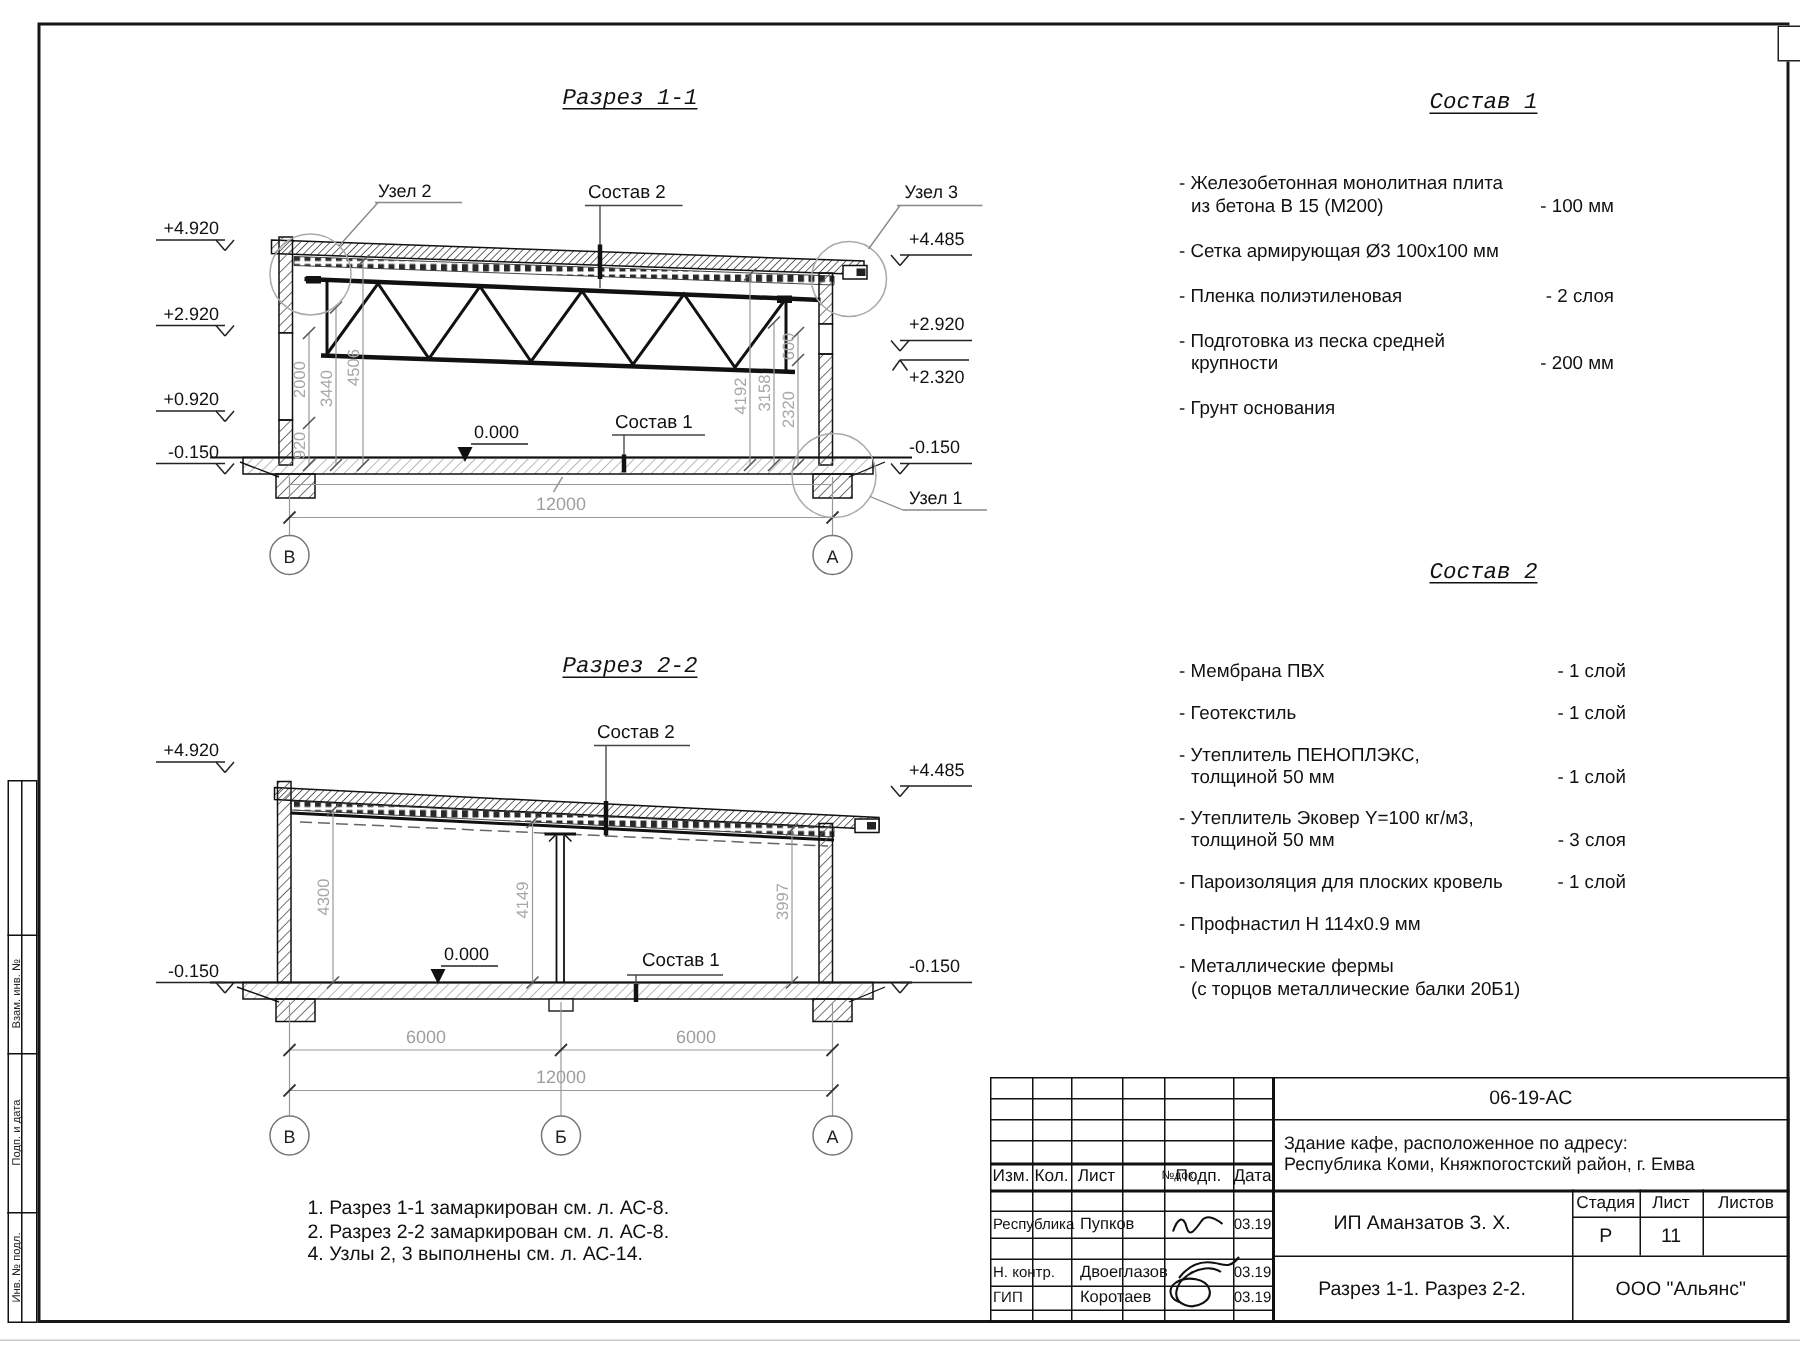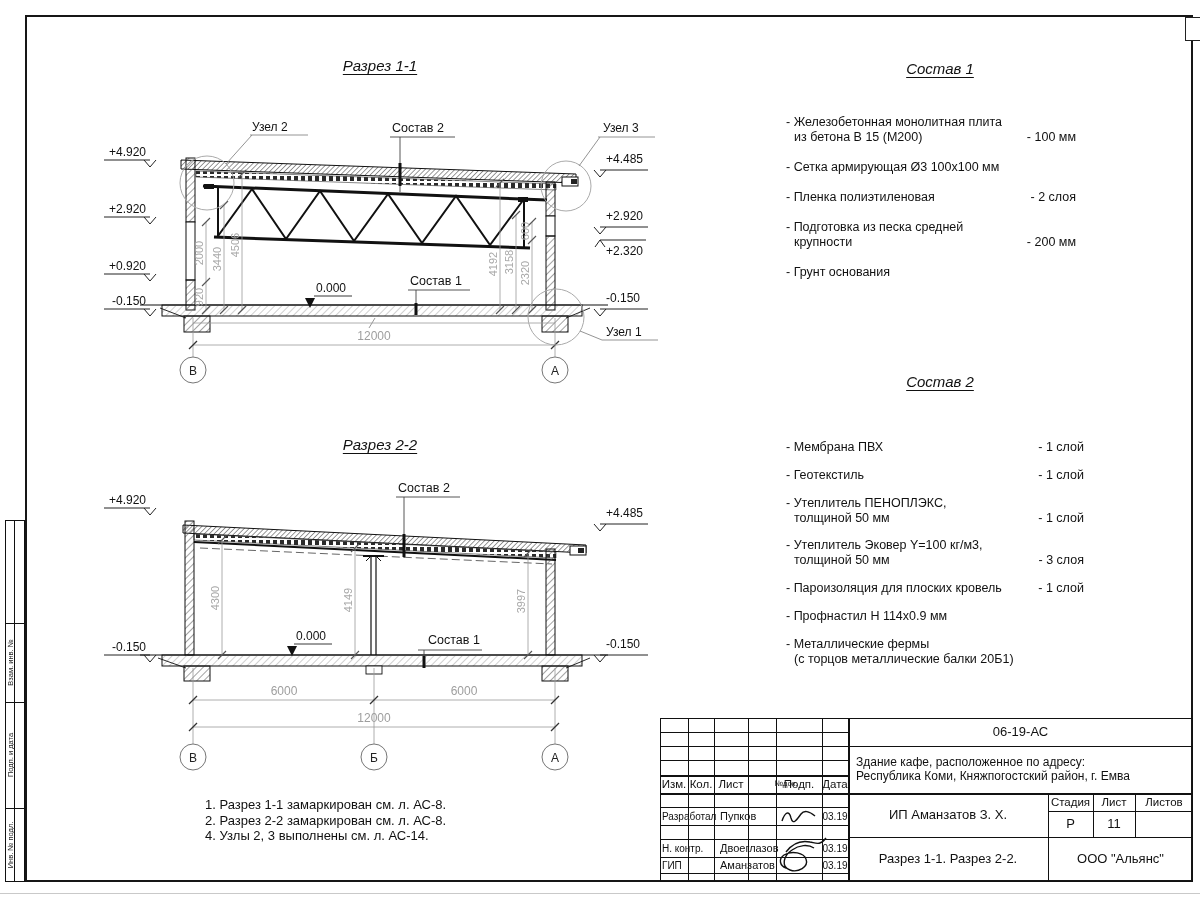--- a/index.html
+++ b/index.html
@@ -1,20 +1,20 @@
 <!DOCTYPE html>
 <html><head>
 <meta charset="utf-8">
 <style>
   html,body{margin:0;padding:0;}
   body{width:1200px;height:900px;background:#fff;position:relative;overflow:hidden;
        font-family:"Liberation Sans",sans-serif;color:#111;}
   .abs{position:absolute;}
   [data-bind]:empty{display:none;}
-  .heading{font-style:italic;font-size:15px;text-align:center;text-decoration:underline;text-underline-offset:3px;}
+  .heading{font-style:italic;font-size:15px;text-align:right;text-decoration:underline;text-underline-offset:3px;font-family:Liberation Mono, monospace;}
   .spec{font-size:12.5px;line-height:15px;}
   .spec-item{position:relative;margin-bottom:15px;}
   .spec-item .l2{padding-left:8px;}
   .spec-item .val{position:absolute;right:0;bottom:0;padding-left:0;}
   .notes{font-size:13px;line-height:15.5px;}
   .frame{border:2px solid #161616;box-sizing:border-box;}
   .tline{background:#111;}
   .tcell{position:absolute;display:flex;align-items:center;justify-content:center;text-align:left;line-height:1.1;}
   .rot{position:absolute;transform-origin:0 0;transform:rotate(-90deg) translateX(-100%);
        font-size:7.5px;color:#222;text-align:center;height:9px;line-height:9px;}
@@ -431,30 +431,30 @@
   <div class="tline abs" style="left:475px;top:75px;width:1px;height:44px;"></div>
   <div class="tline abs" style="left:388px;top:93px;width:145px;height:1px;"></div>
 
   <div class="tcell" style="left:0;top:57px;width:28px;height:18px;font-size:11.5px;" data-bind="titleblock.cols.izm">Изм.</div>
   <div class="tcell" style="left:28px;top:57px;width:26px;height:18px;font-size:11.5px;" data-bind="titleblock.cols.kol">Кол.</div>
   <div class="tcell" style="left:54px;top:57px;width:34px;height:18px;font-size:11.5px;" data-bind="titleblock.cols.list">Лист</div>
   <div class="tcell" style="left:88px;top:57px;width:28px;height:18px;font-size:8px;padding-left:24px;" data-bind="titleblock.cols.ndoc">№док.</div>
   <div class="tcell" style="left:116px;top:57px;width:46px;height:18px;font-size:11.5px;" data-bind="titleblock.cols.podp">Подп.</div>
   <div class="tcell" style="left:162px;top:57px;width:26px;height:18px;font-size:11.5px;" data-bind="titleblock.cols.data">Дата</div>
 
-  <div class="tcell" style="left:2px;top:89px;width:55px;height:18px;font-size:10px;justify-content:flex-start;" data-bind="titleblock.rows.0.role">Разработал</div>
+  <div class="tcell" style="left:2px;top:89px;width:55px;height:18px;font-size:10px;justify-content:flex-start;" data-bind="titleblock.rows.0.role">Республика</div>
   <div class="tcell" style="left:57px;top:89px;width:59px;height:18px;font-size:11px;justify-content:flex-start;padding-left:3px;" data-bind="titleblock.rows.0.name">Пупков</div>
   <div class="tcell" style="left:162px;top:89px;width:26px;height:18px;font-size:10px;" data-bind="titleblock.rows.0.date">03.19</div>
 
   <div class="tcell" style="left:2px;top:121px;width:55px;height:18px;font-size:10px;justify-content:flex-start;" data-bind="titleblock.rows.1.role">Н. контр.</div>
   <div class="tcell" style="left:57px;top:121px;width:59px;height:18px;font-size:11px;justify-content:flex-start;padding-left:3px;" data-bind="titleblock.rows.1.name">Двоеглазов</div>
   <div class="tcell" style="left:162px;top:121px;width:26px;height:18px;font-size:10px;" data-bind="titleblock.rows.1.date">03.19</div>
 
   <div class="tcell" style="left:2px;top:139px;width:55px;height:16px;font-size:10px;justify-content:flex-start;" data-bind="titleblock.rows.2.role">ГИП</div>
-  <div class="tcell" style="left:57px;top:139px;width:59px;height:16px;font-size:11px;justify-content:flex-start;padding-left:3px;" data-bind="titleblock.rows.2.name">Аманзатов</div>
+  <div class="tcell" style="left:57px;top:139px;width:59px;height:16px;font-size:11px;justify-content:flex-start;padding-left:3px;" data-bind="titleblock.rows.2.name">Коротаев</div>
   <div class="tcell" style="left:162px;top:139px;width:26px;height:16px;font-size:10px;" data-bind="titleblock.rows.2.date">03.19</div>
 
   <div class="tcell" style="left:188px;top:0;width:345px;height:28px;font-size:13px;" data-bind="titleblock.doc_code">06-19-АС</div>
   <div class="tcell" style="left:196px;top:28px;width:330px;height:47px;font-size:12px;flex-direction:column;align-items:flex-start;text-align:left;justify-content:center;">
     <div data-bind="titleblock.project_line1">Здание кафе, расположенное по адресу:</div>
     <div data-bind="titleblock.project_line2">Республика Коми, Княжпогостский район, г. Емва</div>
   </div>
   <div class="tcell" style="left:188px;top:75px;width:200px;height:44px;font-size:13px;" data-bind="titleblock.client">ИП Аманзатов З. Х.</div>
   <div class="tcell" style="left:388px;top:75px;width:45px;height:18px;font-size:11.5px;" data-bind="titleblock.stage_label">Стадия</div>
   <div class="tcell" style="left:433px;top:75px;width:42px;height:18px;font-size:11.5px;" data-bind="titleblock.sheet_label">Лист</div>

